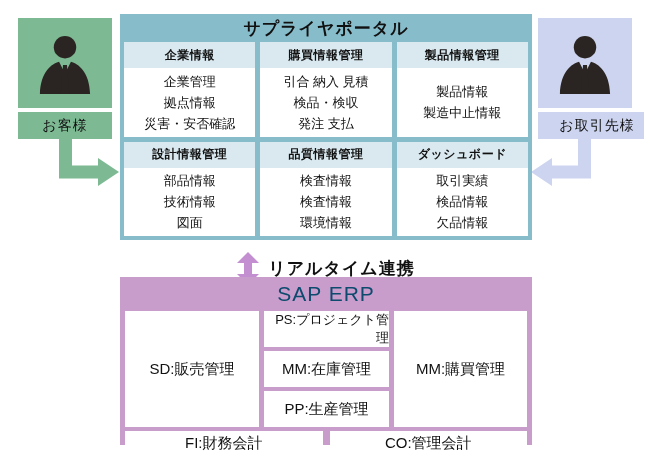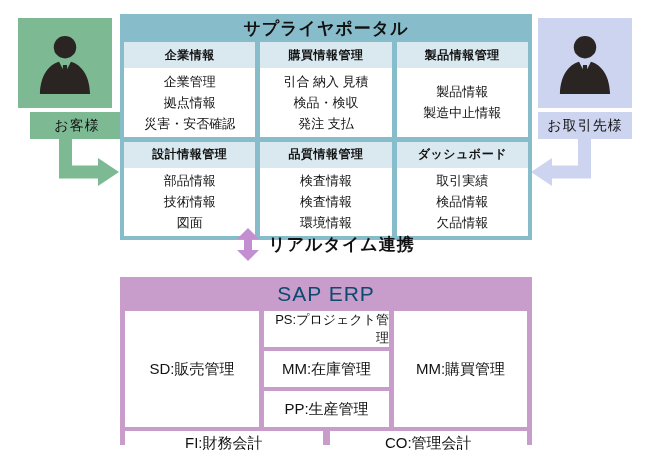--- a/index.html
+++ b/index.html
@@ -12,21 +12,21 @@
     font-size:17px;font-weight:bold;letter-spacing:1px;font-family:Liberation Mono, monospace;}
   .portal-grid{position:absolute;left:4px;right:4px;top:28px;bottom:4px;
     display:grid;grid-template-columns:1fr 1fr 1fr;grid-template-rows:1fr 1fr;gap:5px;}
   .pbox{display:flex;flex-direction:column;background:#fff;}
   .pbox-h{background:var(--boxhead,#d9e9ef);height:26px;flex:0 0 26px;display:flex;align-items:center;justify-content:center;
     font-size:12px;font-weight:bold;letter-spacing:.5px;}
   .pbox-b{flex:1;background:#fff;display:flex;flex-direction:column;align-items:center;justify-content:center;
     font-size:13px;line-height:1.62;}
 
   
-  .connector{position:absolute;left:120px;top:227px;width:412px;height:35px;
+  .connector{position:absolute;left:120px;top:251px;width:412px;height:35px;
     display:flex;align-items:center;justify-content:center;gap:9px;}
   .connector-label{font-size:17px;font-weight:bold;letter-spacing:1px;}
 
   
   .erp{position:absolute;left:120px;top:277px;width:412px;height:168px;background:var(--pink,#c89ccb);}
   .erp-title{height:34px;display:flex;align-items:center;justify-content:center;
     font-size:21px;letter-spacing:1px;color:#0c4a6e;}
   .erp-grid{position:absolute;left:5px;right:5px;top:34px;bottom:6px;
     display:grid;grid-template-rows:1fr 24px;gap:4px;}
   .erp-main{display:grid;grid-template-columns:134px 1fr 133px;gap:5px;}
@@ -50,34 +50,34 @@
 
 <div class="stage">
 
   <div class="actor-box green" style="left:18px;top:18px;">
     <svg width="66" height="70" viewBox="0 0 100 100">
       <circle cx="50" cy="26" r="17" fill="#2a2522"></circle>
       <path d="M12 97 C13 63 30 51 41 48 L50 66 L59 48 C70 51 87 63 88 97 Z" fill="#2a2522"></path>
       <polygon points="47,53 53,53 56.5,97 43.5,97" fill="#2a2522"></polygon>
     </svg>
   </div>
-  <div class="actor-label green" style="left:30px;top:112px;">お客様</div>
+  <div class="actor-label green" style="left:18px;top:112px;">お客様</div>
   <svg class="elbow" style="left:18px;top:139px;" width="102" height="55" viewBox="0 0 102 55">
     <path d="M47.5 0 V33 H80" stroke="#7db992" stroke-width="13" fill="none"></path>
     <polygon points="80,19 101,33 80,47" fill="#7db992"></polygon>
   </svg>
 
   <div class="actor-box lav" style="left:538px;top:18px;">
     <svg width="66" height="70" viewBox="0 0 100 100">
       <circle cx="50" cy="26" r="17" fill="#2a2522"></circle>
       <path d="M12 97 C13 63 30 51 41 48 L50 66 L59 48 C70 51 87 63 88 97 Z" fill="#2a2522"></path>
       <polygon points="47,53 53,53 56.5,97 43.5,97" fill="#2a2522"></polygon>
     </svg>
   </div>
-  <div class="actor-label lav" style="left:538px;top:112px;">お取引先様</div>
+  <div class="actor-label lav" style="left:538px;top:112px;padding-left:12px;">お取引先様</div>
   <svg class="elbow" style="left:530px;top:139px;" width="102" height="55" viewBox="0 0 102 55">
     <path d="M54.5 0 V33 H22" stroke="#cdd4ef" stroke-width="13" fill="none"></path>
     <polygon points="22,19 1,33 22,47" fill="#cdd4ef"></polygon>
   </svg>
 
   <div class="portal">
     <div class="portal-title">サプライヤポータル</div>
     <div class="portal-grid">
 
       <div class="pbox">

